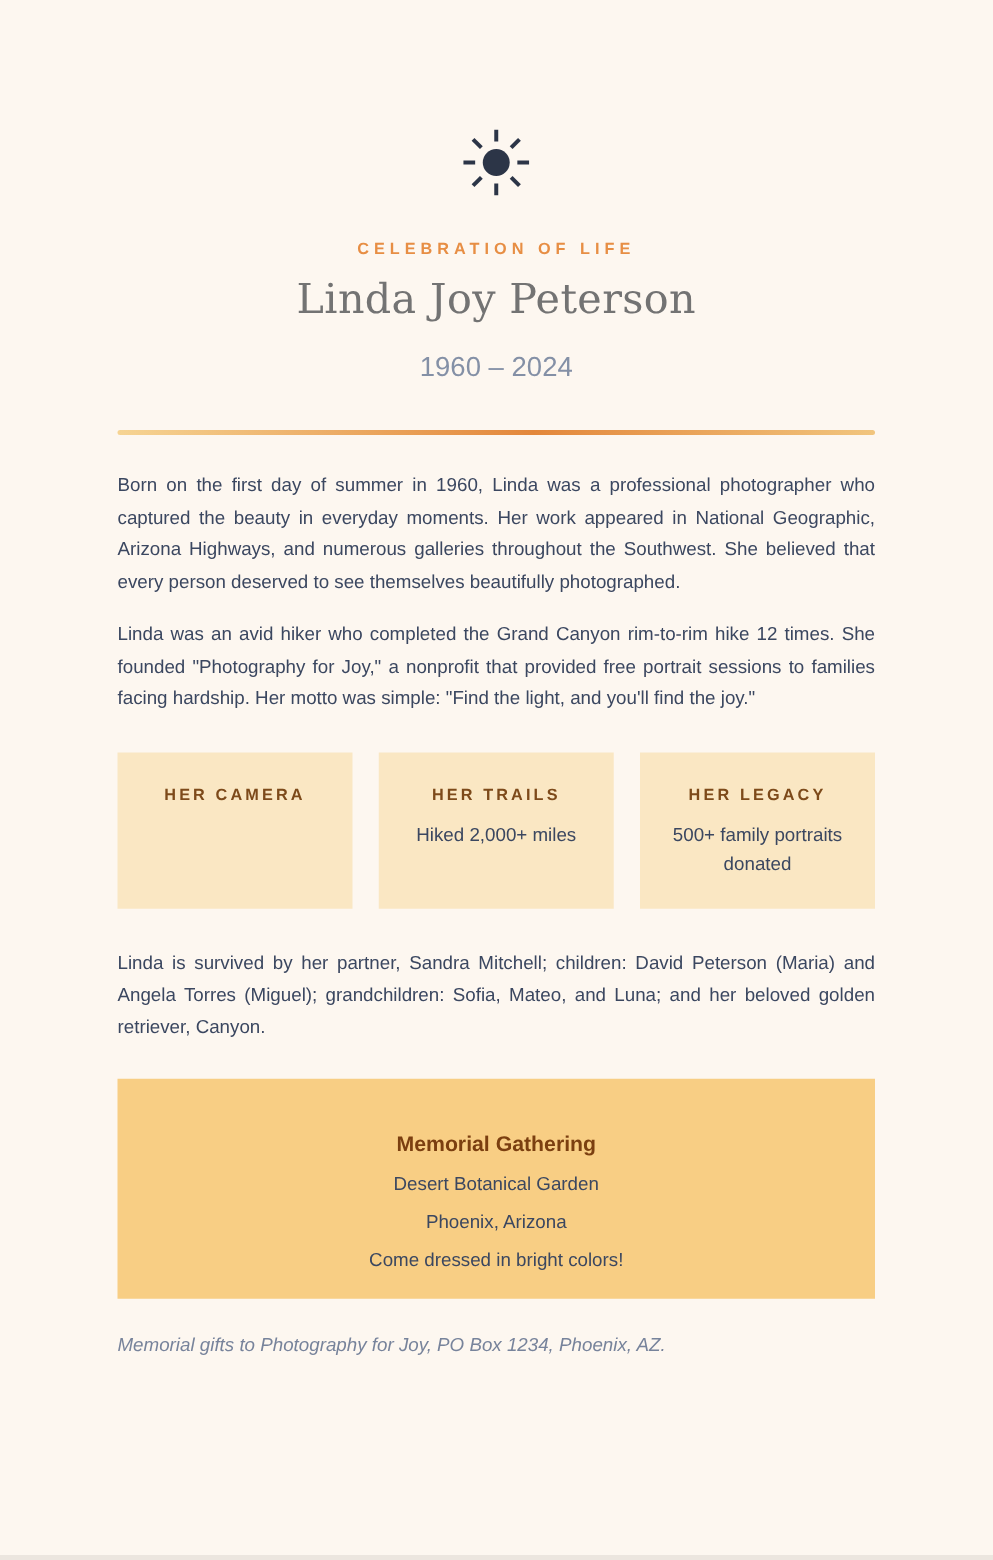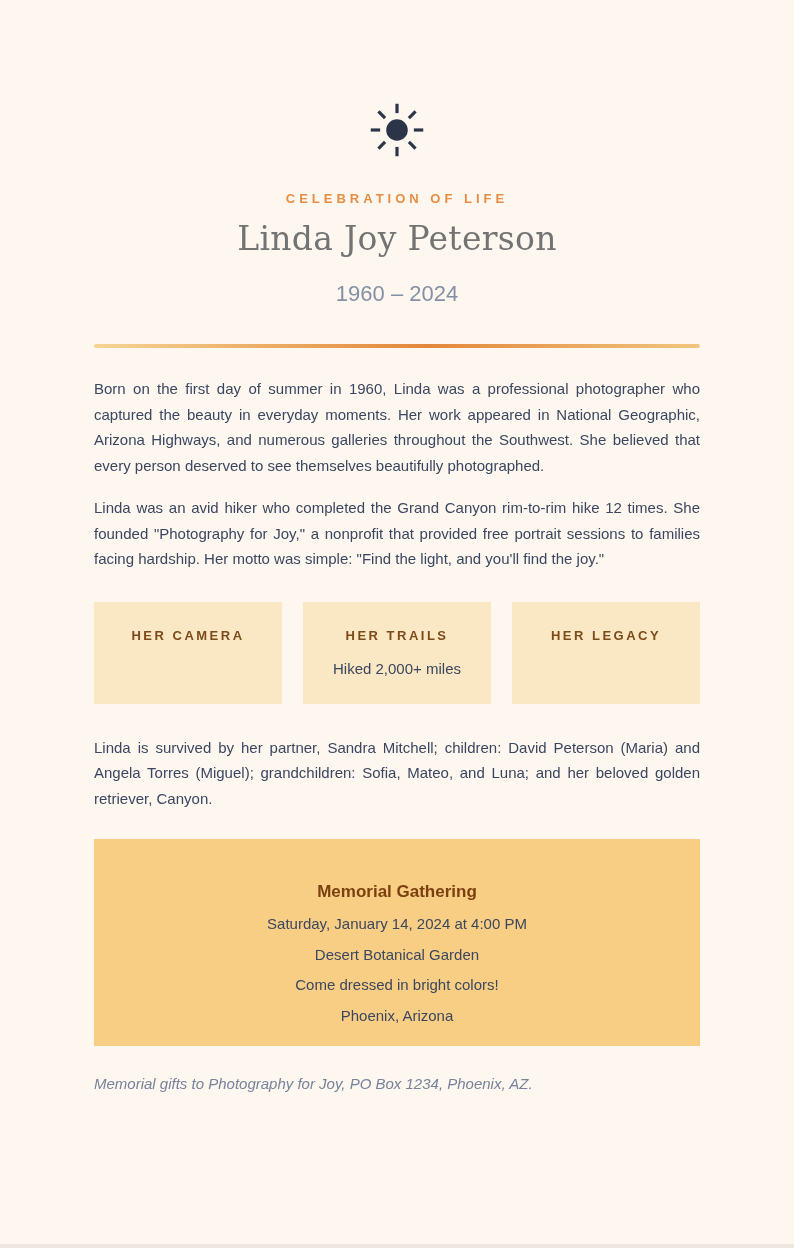--- a/index.html
+++ b/index.html
@@ -144,30 +144,30 @@
   <section class="cards">
     <div class="card">
       <div class="card-title">HER CAMERA</div>
     </div>
     <div class="card">
       <div class="card-title">HER TRAILS</div>
       <div class="card-text">Hiked 2,000+ miles</div>
     </div>
     <div class="card">
       <div class="card-title">HER LEGACY</div>
+      <div class="card-text">500+ family portraits donated</div>
     </div>
   </section>
 
   <p class="para survived">Linda is survived by her partner, Sandra Mitchell; children: David Peterson (Maria) and Angela Torres (Miguel); grandchildren: Sofia, Mateo, and Luna; and her beloved golden retriever, Canyon.</p>
 
   <section class="memorial">
     <div class="memorial-title">Memorial Gathering</div>
-    <div class="memorial-line">Saturday, January 14, 2024 at 4:00 PM</div>
     <div class="memorial-line">Desert Botanical Garden</div>
+    <div class="memorial-line">Phoenix, Arizona</div>
     <div class="memorial-line">Come dressed in bright colors!</div>
-    <div class="memorial-line">Phoenix, Arizona</div>
   </section>
 
   <p class="footer-note">Memorial gifts to Photography for Joy, PO Box 1234, Phoenix, AZ.</p>
 
 </main>
 
 <div class="bottom-strip"></div>
 
 </body></html>

